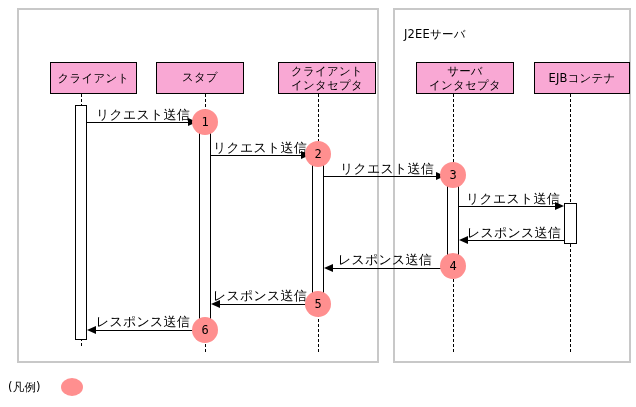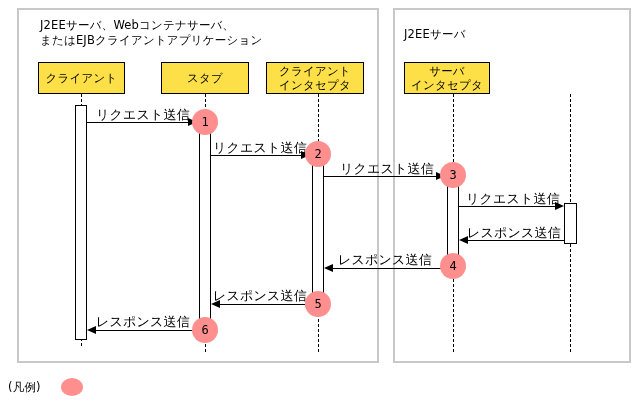--- a/index.html
+++ b/index.html
@@ -35,30 +35,31 @@
     white-space: pre;
     line-height: 15px;
     font-size: 11.5px;
     letter-spacing: 0.2px;
   }
 
   
   .participant {
     position: absolute;
     border: 1.5px solid #000000;
-    background: #fde047;
+    background: #f9a8d4;
     box-sizing: border-box;
     display: flex;
     align-items: center;
     justify-content: center;
     text-align: center;
     line-height: 14px;
     font-size: 11.5px;
     white-space: pre-line;
     letter-spacing: 0.2px;
+    margin-left: 12px;
   }
 
   
   .lifeline {
     position: absolute;
     width: 0;
     border-left: 1.5px dashed #000000;
   }
 
   
@@ -130,36 +131,35 @@
   }
 </style>
 </head>
 <body>
 
 <div id="canvas">
 
   <div class="panel" style="left:17px; top:8px; width:362px; height:355px;"></div>
   <div class="panel" style="left:393px; top:8px; width:238px; height:355px;"></div>
 
-  <div class="panel-title" style="left:40px; top:18px;">J2EEサーバ、Webコンテナサーバ、
-またはEJBクライアントアプリケーション</div>
   <div class="panel-title" style="left:404px; top:27px;">J2EEサーバ</div>
 
   <div class="lifeline" style="left:81px; top:94px; height:252px;"></div>
   <div class="lifeline" style="left:205px; top:94px; height:258px;"></div>
   <div class="lifeline" style="left:318px; top:94px; height:258px;"></div>
   <div class="lifeline" style="left:453px; top:94px; height:258px;"></div>
   <div class="lifeline" style="left:570px; top:94px; height:258px;"></div>
 
   <div class="participant" style="left:38px; top:62px; width:87px; height:32px;">クライアント</div>
-  <div class="participant" style="left:161px; top:62px; width:88px; height:32px;">スタブ</div>
+  <div class="participant" style="left:144px; top:62px; width:88px; height:32px;font-family:Liberation Mono, monospace;">スタブ</div>
   <div class="participant" style="left:266px; top:62px; width:98px; height:32px;">クライアント
 インタセプタ</div>
-  <div class="participant" style="left:404px; top:62px; width:86px; height:32px;">サーバ
+  <div class="participant" style="left:404px; top:62px; width:98px; height:32px;">サーバ
 インタセプタ</div>
+  <div class="participant" style="left:522px; top:62px; width:96px; height:32px;">EJBコンテナ</div>
 
   <div class="activation" style="left:75px; top:105px; width:12px; height:235px;"></div>
   <div class="activation" style="left:199px; top:120px; width:12px; height:208px;"></div>
   <div class="activation" style="left:312px; top:152px; width:12px; height:152px;"></div>
   <div class="activation" style="left:447px; top:173px; width:12px; height:93px;"></div>
   <div class="activation" style="left:564px; top:203px; width:13px; height:41px;"></div>
 
   <div class="msg-line" style="left:87px; top:122px; width:105px;"></div>
   <div class="arrowhead right" style="left:188px; top:117.5px;"></div>
   <div class="msg-label" style="left:96px; top:106px;">リクエスト送信</div>

